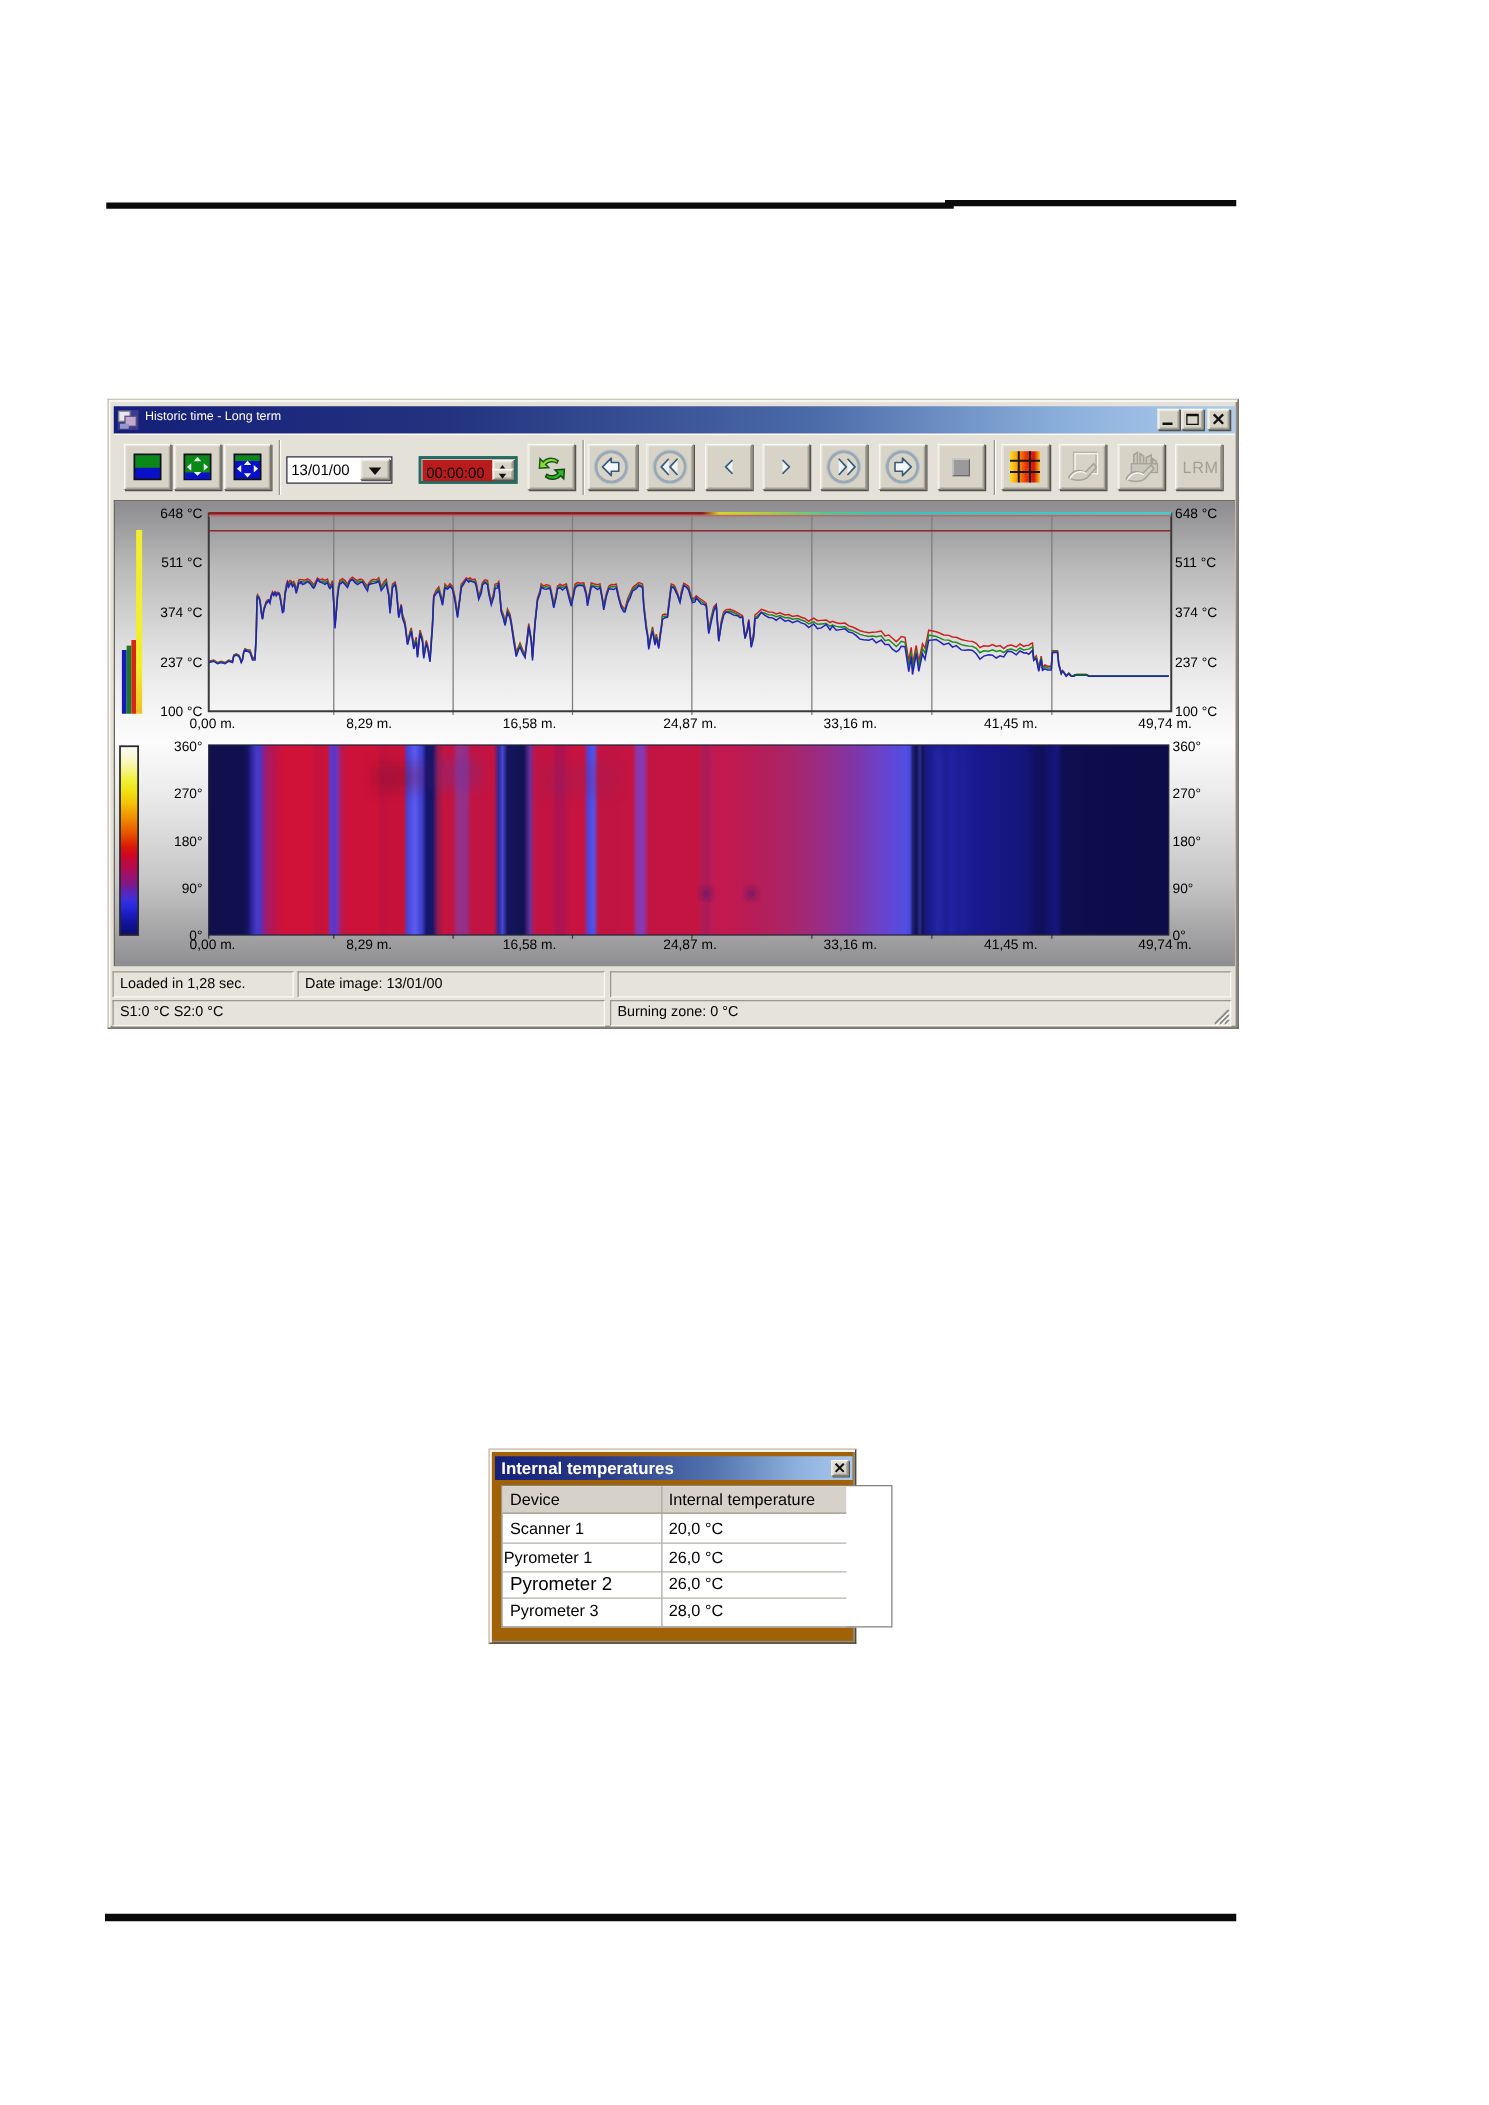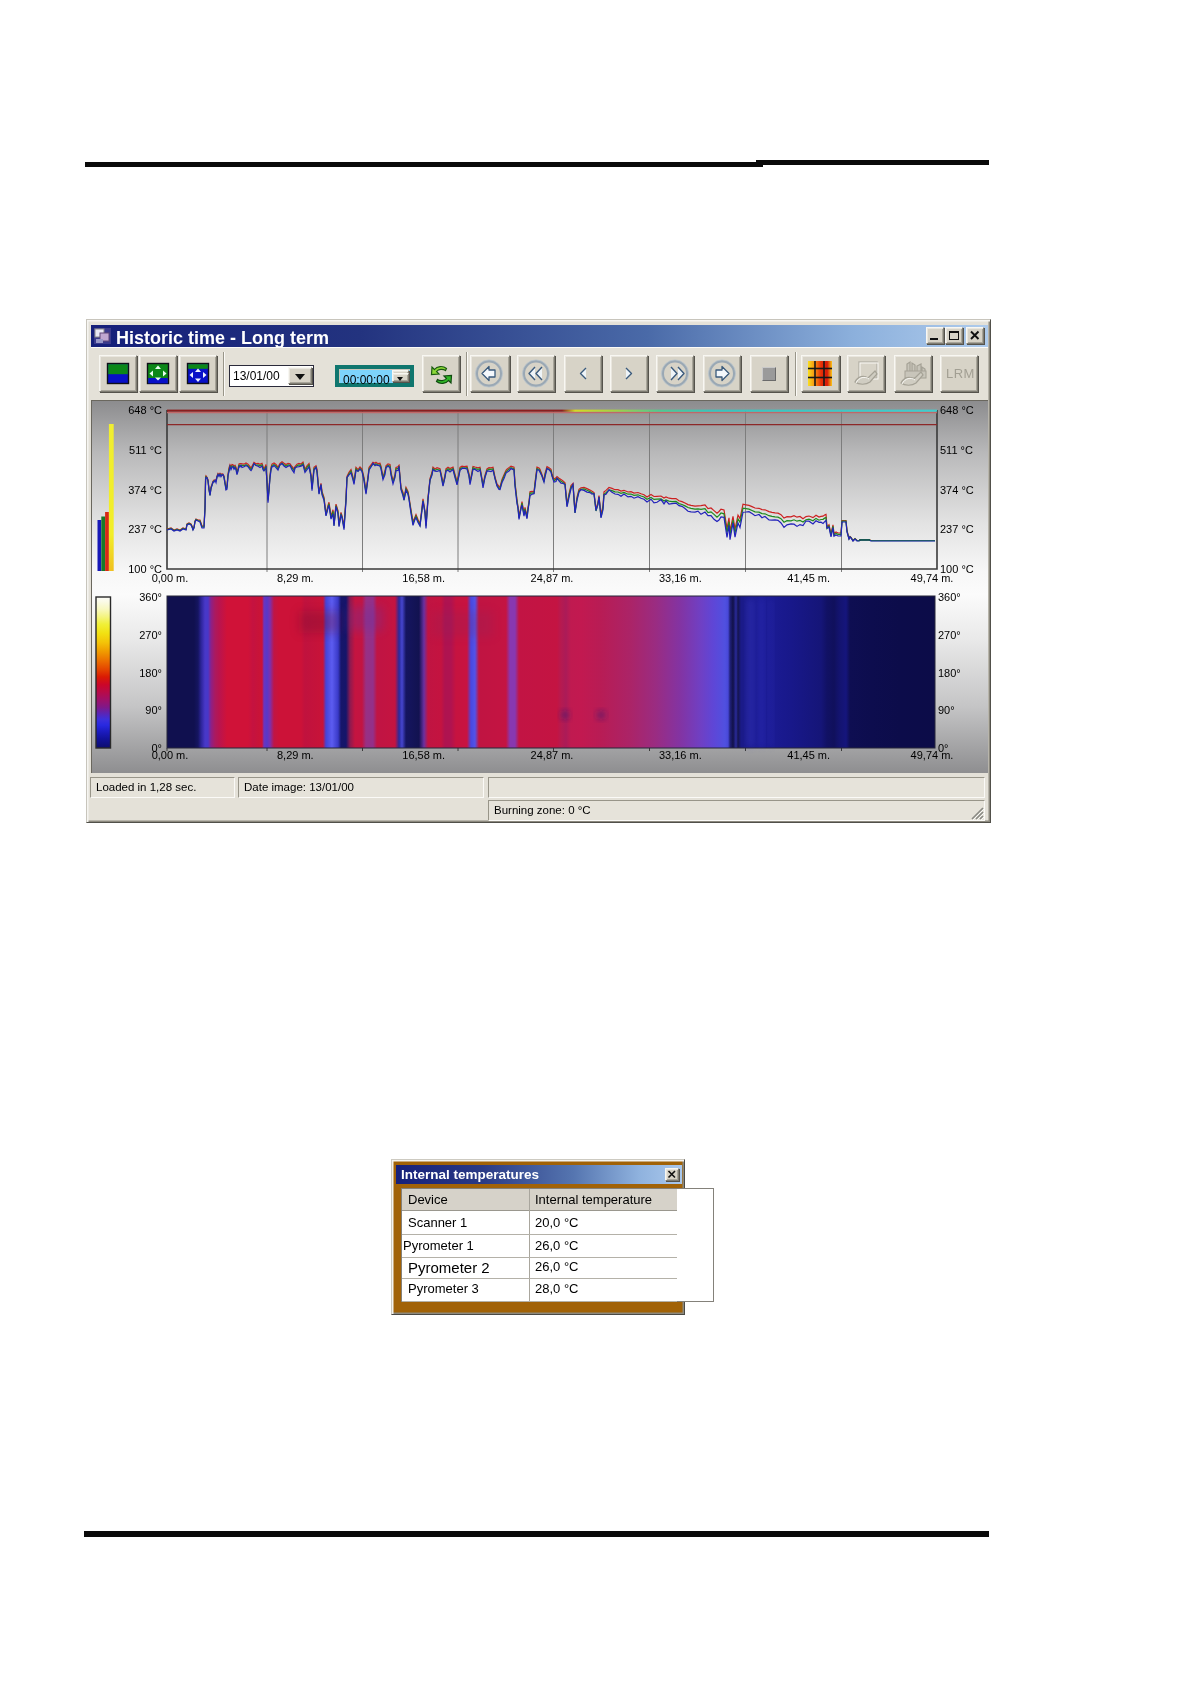--- a/index.html
+++ b/index.html
@@ -18,21 +18,21 @@
 <div class="abs" style="left:86px;top:319px;width:905px;height:504px;background:#e4e1d8;
  border-top:1.5px solid #c8c5bc;border-left:1.5px solid #c8c5bc;border-right:1.5px solid #51504a;border-bottom:1.5px solid #51504a;
  box-shadow:inset 1.5px 1.5px 0 #f6f5f1,inset -1.5px -1.5px 0 #8c897e">
   <div class="abs" style="left:4px;top:5px;width:897px;height:22px;background:linear-gradient(90deg,#151f7a 0%,#23337f 30%,#4a6aa8 62%,#8cb0dc 85%,#aecbec 100%)">
     <svg width="17" height="16" style="position:absolute;left:3px;top:3px">
         <rect x="0" y="0" width="17" height="16" fill="#3a3a8c"></rect>
         <rect x="1" y="1" width="9" height="8" fill="#e8e8f4" stroke="#888"></rect>
         <rect x="6" y="5" width="9" height="8" fill="#c0a8d0" stroke="#604878"></rect>
         <rect x="2" y="11" width="7" height="4" fill="#9898c8"></rect>
       </svg>
-    <span style="position:absolute;left:25px;top:3px;font-size:18px;font-weight:bold;color:#fff">Historic time - Long term</span>
+    <span style="position:absolute;left:25px;top:3px;font-size:10px;font-weight:normal;color:#fff">Historic time - Long term</span>
     <div class="btn" style="left:835px;top:2px;width:18px;height:17px">
         <div style="position:absolute;left:3px;bottom:3px;width:8px;height:2.5px;background:#101010"></div>
       </div>
       <div class="btn" style="left:854px;top:2px;width:18px;height:17px">
         <div style="position:absolute;left:3px;top:2.5px;width:10px;height:9px;border:1.6px solid #101010;border-top-width:2.6px"></div>
       </div>
       <div class="btn" style="left:875px;top:2px;width:18px;height:17px">
         <svg width="16" height="15" style="position:absolute;left:0;top:0">
           <path d="M4 3.5 L11.5 11 M11.5 3.5 L4 11" stroke="#101010" stroke-width="1.9"></path>
         </svg>
@@ -65,21 +65,21 @@
           <path d="M26.5 19 L23 16 L23 22 Z" fill="#f0f4ff"></path>
         </svg>
       </div>
       <div class="abs" style="left:132px;top:4px;width:1px;height:44px;background:#989589;box-shadow:1px 0 0 #fbfaf7"></div>
       <div class="abs" style="left:138px;top:17px;width:85px;height:22px;background:#fff;border:1.6px solid #2a2a3a">
         <span style="position:absolute;left:3px;top:3px;font-size:12px">13/01/00</span>
         <div class="btn" style="right:1px;top:1px;width:24px;height:17px;border-width:1px">
           <div style="position:absolute;left:6px;top:6px;width:0;height:0;border-left:5px solid transparent;border-right:5px solid transparent;border-top:6px solid #101010"></div>
         </div>
       </div>
-      <div class="abs" style="left:244px;top:17px;width:79px;height:22px;background:#7dd3fc;border:4px solid #0f766e;box-shadow:inset 1px 1px 0 #c8c5ba">
+      <div class="abs" style="left:244px;top:17px;width:79px;height:22px;background:#b91c1c;border:2px solid #0f766e;box-shadow:inset 1px 1px 0 #c8c5ba">
         <span style="position:absolute;left:4px;top:3.5px;font-size:12px">00:00:00</span>
         <div class="btn" style="right:1px;top:1px;width:17px;height:9px;border-width:1px">
           <div style="position:absolute;left:4px;top:2.5px;width:0;height:0;border-left:3.5px solid transparent;border-right:3.5px solid transparent;border-bottom:4px solid #101010"></div>
         </div>
         <div class="btn" style="right:1px;bottom:1px;width:17px;height:9px;border-width:1px">
           <div style="position:absolute;left:4px;top:3px;width:0;height:0;border-left:3.5px solid transparent;border-right:3.5px solid transparent;border-top:4px solid #101010"></div>
         </div>
       </div>
       <div class="btn" style="left:331px;top:7px;width:38px;height:37px">
         <svg width="36" height="35" style="position:absolute;left:0;top:0">
@@ -370,20 +370,21 @@
           <text x="717.7" y="182" text-anchor="middle" font-family="Liberation Sans, sans-serif" font-size="11" fill="#000">41,45 m.</text>
           <text x="717.7" y="359" text-anchor="middle" font-family="Liberation Sans, sans-serif" font-size="11" fill="#000">41,45 m.</text>
           <text x="841.0" y="182" text-anchor="middle" font-family="Liberation Sans, sans-serif" font-size="11" fill="#000">49,74 m.</text>
           <text x="841.0" y="359" text-anchor="middle" font-family="Liberation Sans, sans-serif" font-size="11" fill="#000">49,74 m.</text>
         </svg>
       </div>
   </div>
   <div class="sunk" style="left:3px;top:457px;width:145px;height:21px">Loaded in 1,28 sec.</div>
   <div class="sunk" style="left:151px;top:457px;width:246px;height:21px">Date image: 13/01/00</div>
   <div class="sunk" style="left:401px;top:457px;width:497px;height:21px"></div>
+  <div class="sunk" style="left:3px;top:480px;width:394px;height:21px">S1:0 °C S2:0 °C</div>
   <div class="sunk" style="left:401px;top:480px;width:497px;height:21px">Burning zone: 0 °C
     <svg width="13" height="13" style="position:absolute;right:0;bottom:0">
         <path d="M12 1 L1 12 M12 5 L5 12 M12 9 L9 12" stroke="#8a8a84" stroke-width="1.6"></path>
         <path d="M13 2 L2 13 M13 6 L6 13 M13 10 L10 13" stroke="#fbfbf8" stroke-width="1"></path>
       </svg>
   </div>
 </div>
 
 <div class="abs" style="left:391px;top:1159px;width:294px;height:156px;background:#a16207;
  border-top:1.5px solid #cdcac1;border-left:1.5px solid #cdcac1;border-right:1.5px solid #4a4944;border-bottom:1.5px solid #4a4944;

